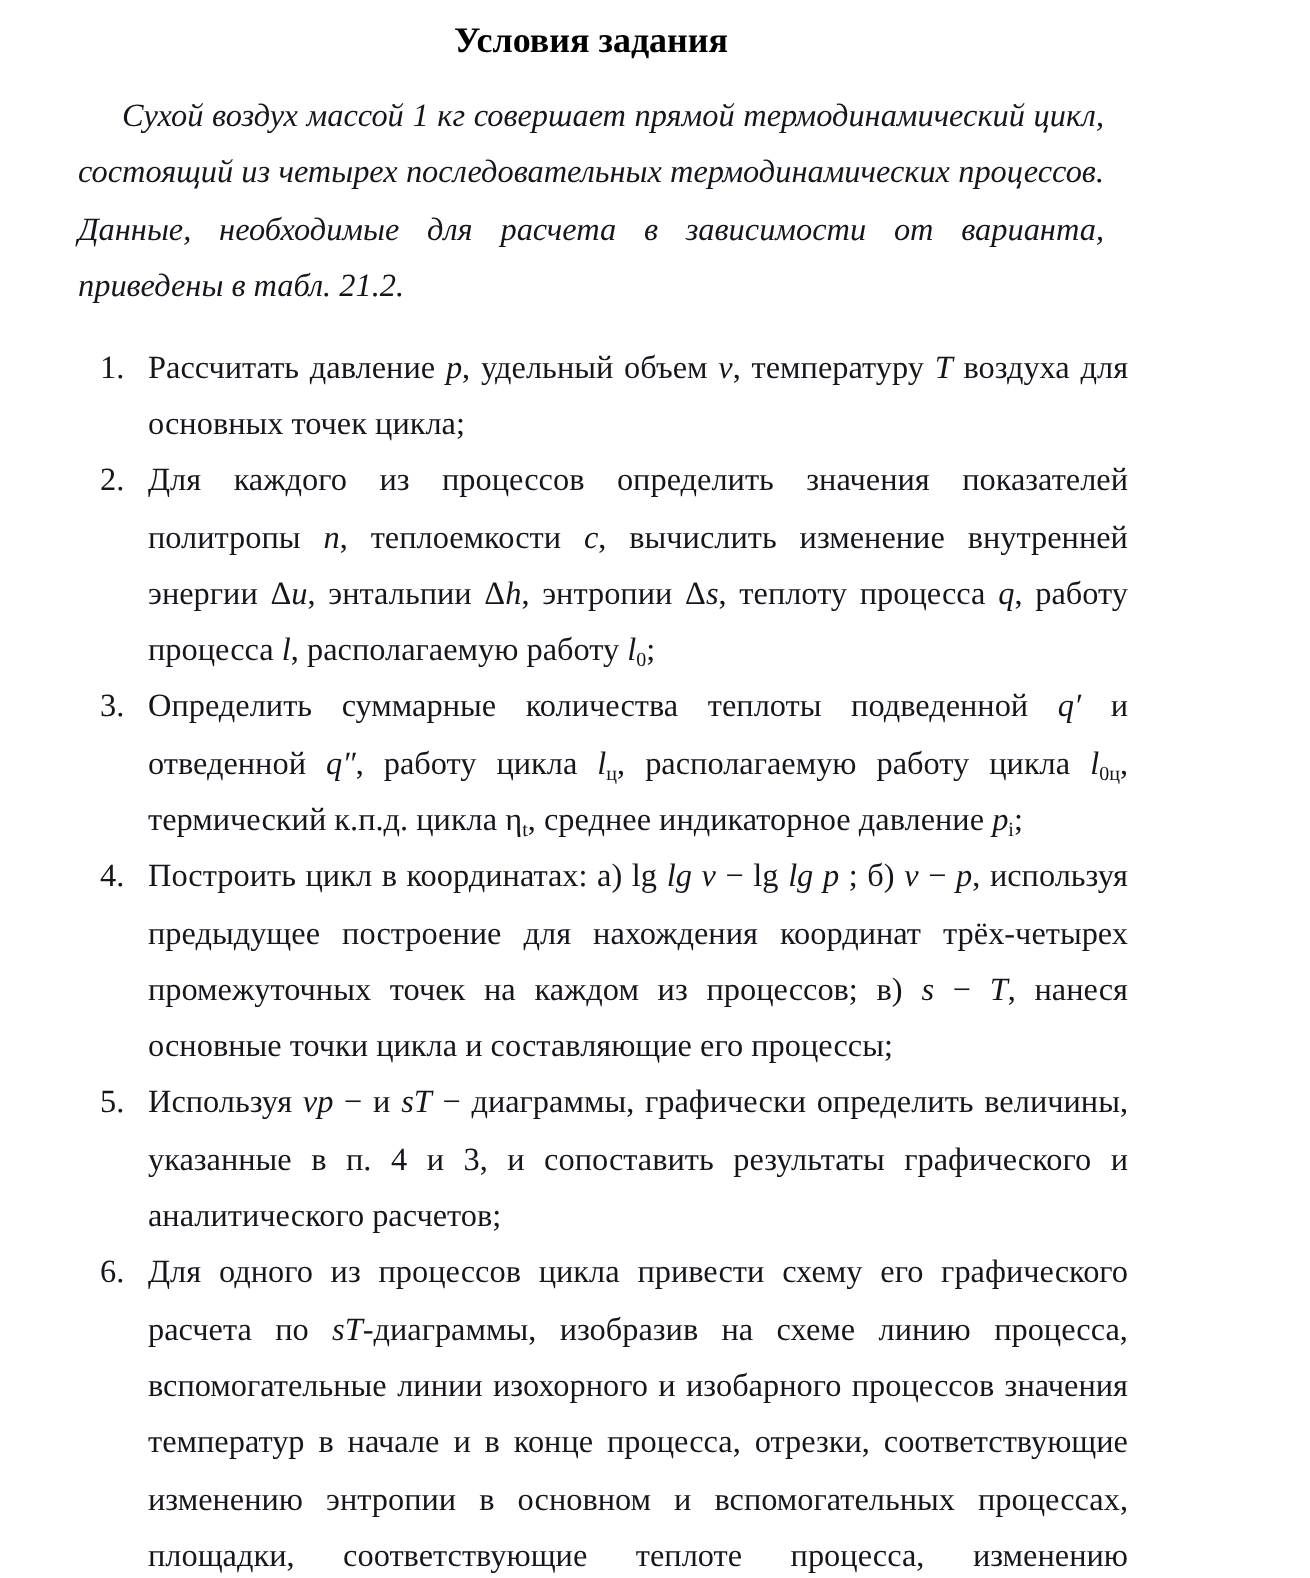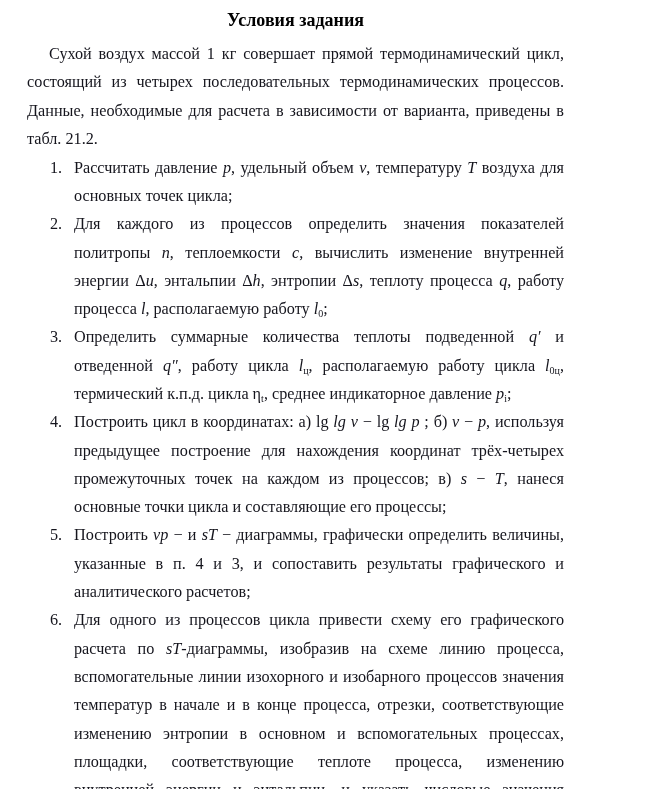--- a/index.html
+++ b/index.html
@@ -21,24 +21,25 @@
   }
   .doc-title {
     text-align: center;
     font-weight: bold;
     font-size: 18px;
     line-height: 24px;
     margin: 2px 0 8px 0;
     color: #000000;
   }
   .intro {
-    margin: 0;
+    margin: 12px;
     text-align: justify;
     text-indent: 22px;
     line-height: 28.4px;
+    font-style: italic;
   }
   .required {
     margin: 12px 0 7px 0;
     font-weight: bold;
     line-height: 28.4px;
   }
   .task-list {
     margin: 0;
     padding: 0;
   }
@@ -85,20 +86,20 @@
       <div class="task-row">
         <span class="num">3.</span>
         <span class="txt"><span>Определить суммарные количества теплоты подведенной </span><span class="it">q′</span><span> и отведенной </span><span class="it">q″</span><span>, работу цикла </span><span class="it">l</span><span class="sb">ц</span><span>, располагаемую работу цикла </span><span class="it">l</span><span class="sb">0ц</span><span>, термический к.п.д. цикла η</span><span class="sb">t</span><span>, среднее индикаторное давление </span><span class="it">p</span><span class="sb">i</span><span>;</span></span>
       </div>
       <div class="task-row">
         <span class="num">4.</span>
         <span class="txt"><span>Построить цикл в координатах: а) lg </span><span class="it">lg v</span><span> − lg </span><span class="it">lg p</span><span> ; б) </span><span class="it">v</span><span> − </span><span class="it">p</span><span>, используя предыдущее построение для нахождения координат трёх-четырех промежуточных точек на каждом из процессов; в) </span><span class="it">s</span><span> − </span><span class="it">T</span><span>, нанеся основные точки цикла и составляющие его процессы;</span></span>
       </div>
       <div class="task-row">
         <span class="num">5.</span>
-        <span class="txt"><span>Построить </span><span class="it">vp</span><span> − и </span><span class="it">sT</span><span> − диаграммы, графически определить величины, указанные в п. 4 и 3, и сопоставить результаты графического и аналитического расчетов;</span></span>
+        <span class="txt"><span>Используя </span><span class="it">vp</span><span> − и </span><span class="it">sT</span><span> − диаграммы, графически определить величины, указанные в п. 4 и 3, и сопоставить результаты графического и аналитического расчетов;</span></span>
       </div>
       <div class="task-row">
         <span class="num">6.</span>
         <span class="txt"><span>Для одного из процессов цикла привести схему его графического расчета по </span><span class="it">sT</span><span>-диаграммы, изобразив на схеме линию процесса, вспомогательные линии изохорного и изобарного процессов значения температур в начале и в конце процесса, отрезки, соответствующие изменению энтропии в основном и вспомогательных процессах, площадки, соответствующие теплоте процесса, изменению внутренней энергии и энтальпии, и указать числовые значения величин, взяв их с </span><span class="it">sT</span><span>-диаграммы.</span></span>
       </div>
     </div>
 </div>
 
 </body></html>

